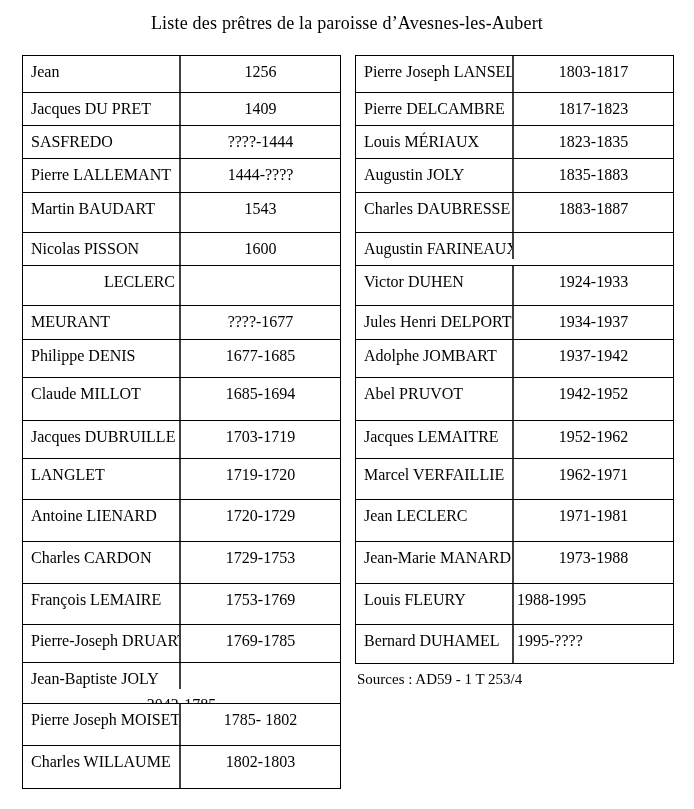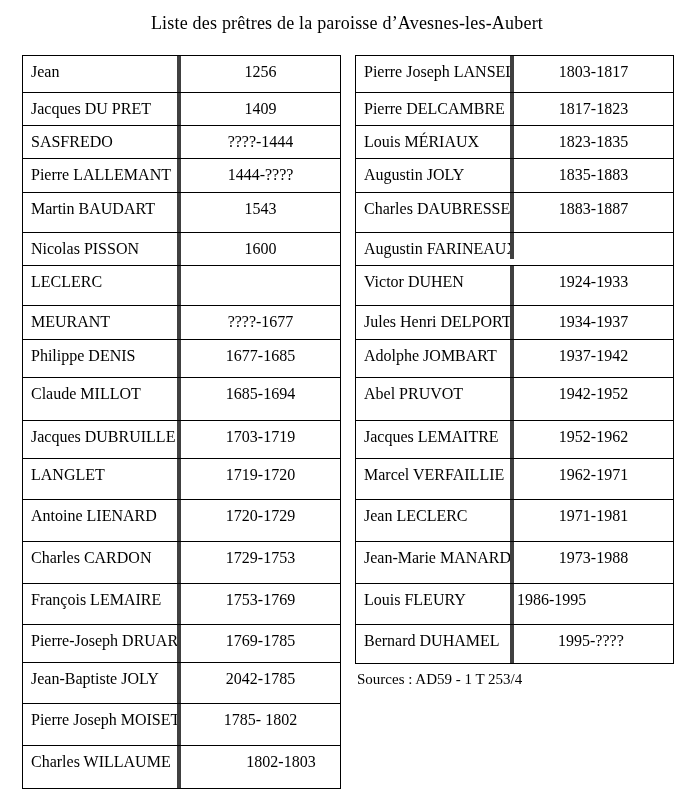--- a/index.html
+++ b/index.html
@@ -33,33 +33,32 @@
   }
   .ptable.left-table  { left: 22px;  }
   .ptable.right-table { left: 355px; }
   .trow {
     display: flex;
     box-sizing: border-box;
     border-bottom: 1px solid #000000;
   }
   .trow:last-child {
     border-bottom: none;
-    gap: 41px;
   }
   .cell {
     box-sizing: border-box;
     font-size: 16px;
     line-height: 20px;
     padding-top: 6px;
     overflow: hidden;
     white-space: nowrap;
   }
   .name-cell {
     width: 158px;
-    border-right: 4px solid #404040;
+    border-right: 2px solid #404040;
     padding-left: 8px;
     padding-right: 4px;
   }
   .date-cell {
     flex: 1;
     text-align: center;
     padding-left: 2px;
     padding-right: 2px;
   }
   .date-cell.align-left {
@@ -96,21 +95,21 @@
       <div class="cell date-cell">1444-????</div>
     </div>
     <div class="trow" style="height: 40px;">
       <div class="cell name-cell">Martin BAUDART</div>
       <div class="cell date-cell">1543</div>
     </div>
     <div class="trow" style="height: 33px;">
       <div class="cell name-cell">Nicolas PISSON</div>
       <div class="cell date-cell">1600</div>
     </div>
-    <div class="trow" style="height: 40px;">
+    <div class="trow" style="height: 40px; text-align: right;">
       <div class="cell name-cell">LECLERC</div>
       <div class="cell date-cell"></div>
     </div>
     <div class="trow" style="height: 34px;">
       <div class="cell name-cell">MEURANT</div>
       <div class="cell date-cell">????-1677</div>
     </div>
     <div class="trow" style="height: 38px;">
       <div class="cell name-cell">Philippe DENIS</div>
       <div class="cell date-cell">1677-1685</div>
@@ -136,21 +135,21 @@
       <div class="cell date-cell">1729-1753</div>
     </div>
     <div class="trow" style="height: 41px;">
       <div class="cell name-cell">François LEMAIRE</div>
       <div class="cell date-cell">1753-1769</div>
     </div>
     <div class="trow" style="height: 38px;">
       <div class="cell name-cell">Pierre-Joseph DRUART</div>
       <div class="cell date-cell">1769-1785</div>
     </div>
-    <div class="trow" style="height: 41px;">
+    <div class="trow" style="height: 41px; flex-direction: column;">
       <div class="cell name-cell">Jean-Baptiste JOLY</div>
       <div class="cell date-cell">2042-1785</div>
     </div>
     <div class="trow" style="height: 42px;">
       <div class="cell name-cell">Pierre Joseph MOISET</div>
       <div class="cell date-cell">1785- 1802</div>
     </div>
     <div class="trow" style="height: 42px;">
       <div class="cell name-cell">Charles WILLAUME</div>
       <div class="cell date-cell">1802-1803</div>
@@ -209,21 +208,21 @@
     <div class="trow" style="height: 42px;">
       <div class="cell name-cell">Jean LECLERC</div>
       <div class="cell date-cell">1971-1981</div>
     </div>
     <div class="trow" style="height: 42px;">
       <div class="cell name-cell">Jean-Marie MANARD</div>
       <div class="cell date-cell">1973-1988</div>
     </div>
     <div class="trow" style="height: 41px;">
       <div class="cell name-cell">Louis FLEURY</div>
-      <div class="cell date-cell align-left">1986-1995</div>
+      <div class="cell date-cell align-left">1988-1995</div>
     </div>
     <div class="trow" style="height: 38px;">
       <div class="cell name-cell">Bernard DUHAMEL</div>
       <div class="cell date-cell align-left">1995-????</div>
     </div>
   </div>
 
 <div class="sources-note">Sources : AD59 - 1 T 253/4</div>
 
 </body></html>

